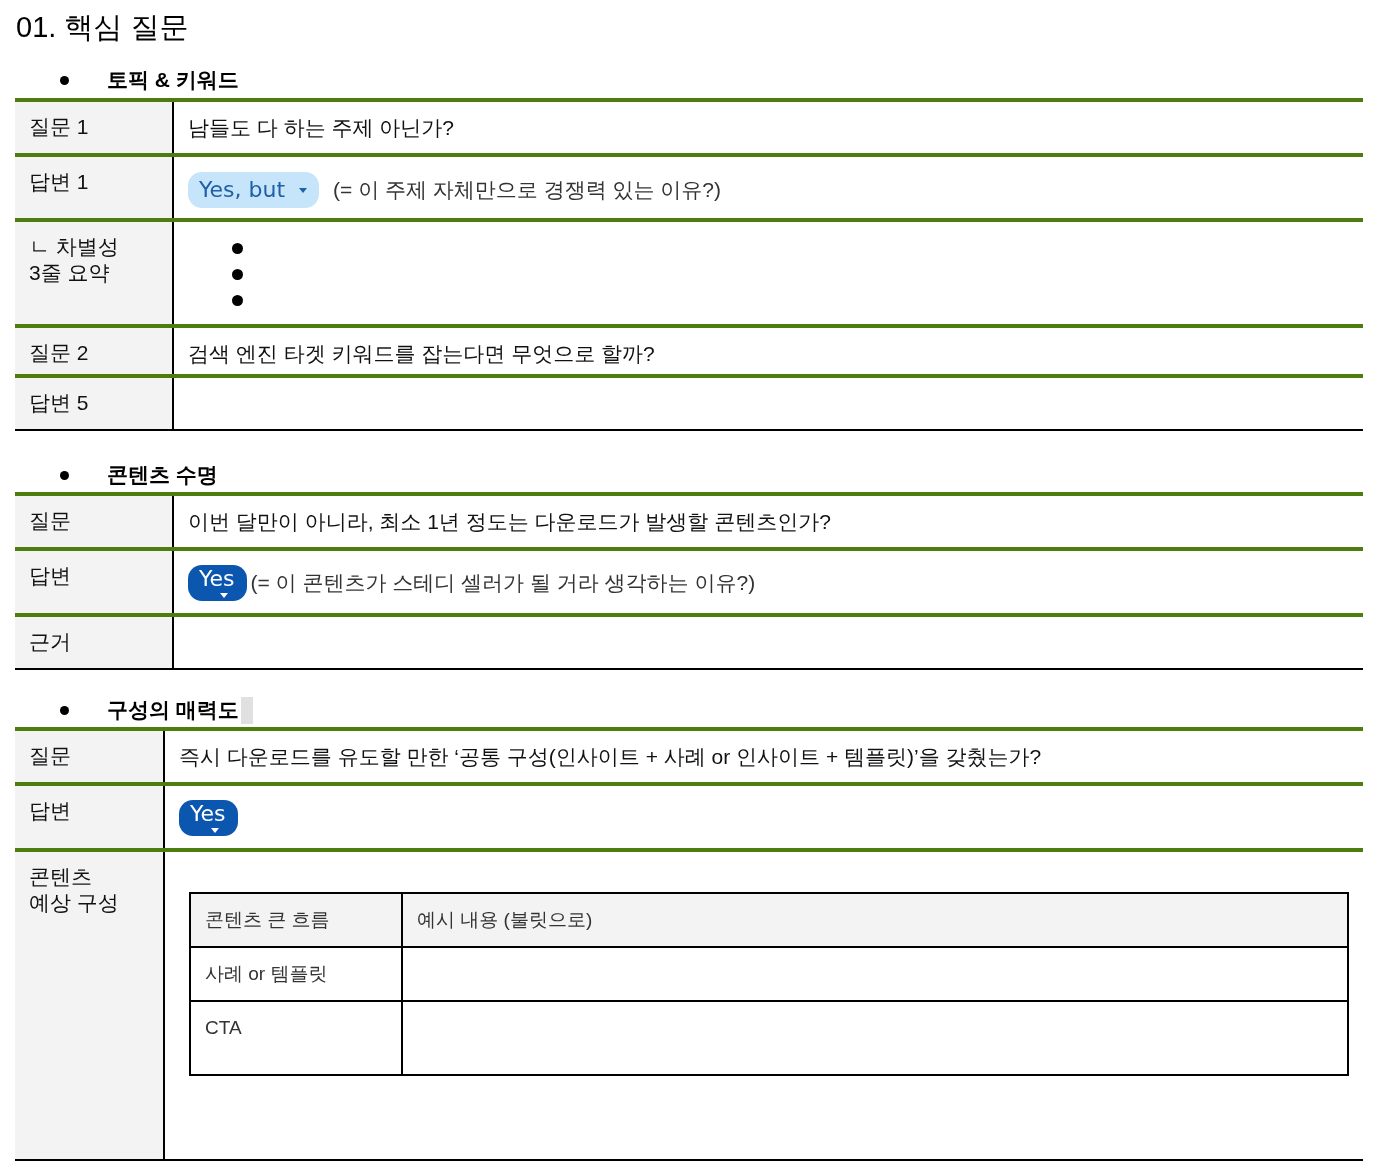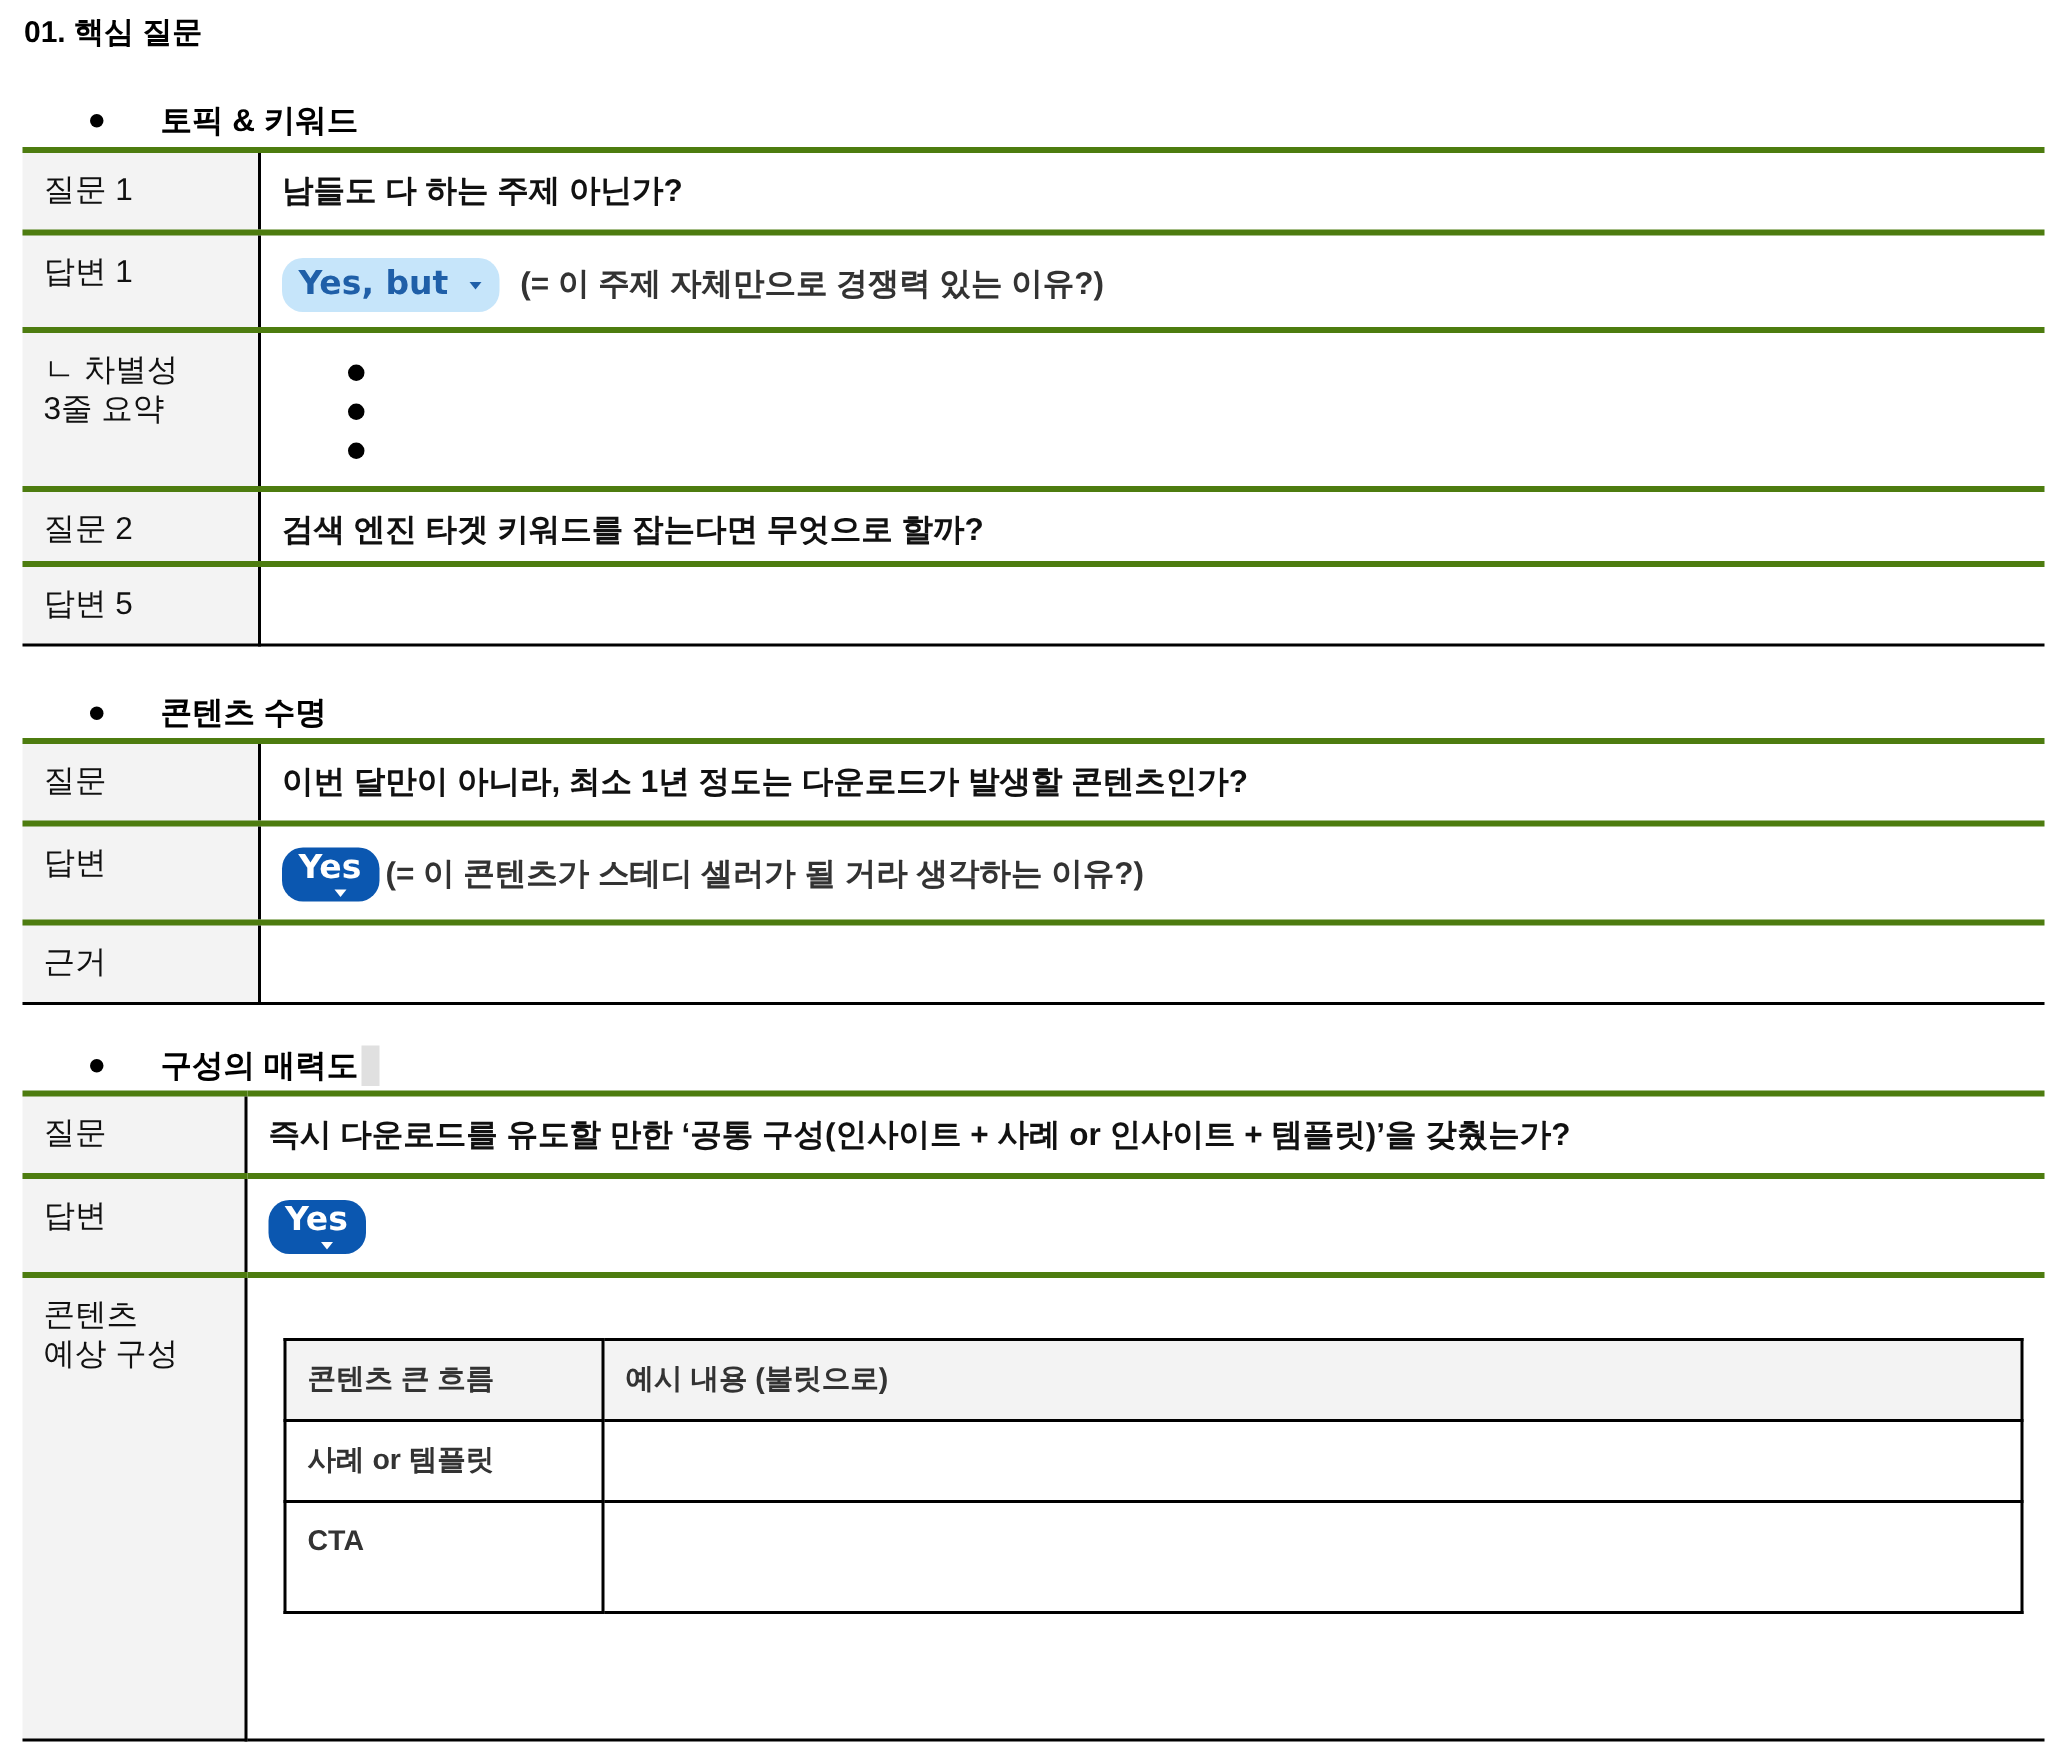--- a/index.html
+++ b/index.html
@@ -3,21 +3,21 @@
 <meta charset="utf-8">
 <style>
   * { box-sizing: border-box; }
   html, body { margin: 0; padding: 0; background: #ffffff; }
   body {
     width: 1373px; height: 1165px; position: relative; overflow: hidden;
     font-family: "Liberation Sans", "DejaVu Sans", sans-serif; color: #1f1f1f;
   }
   .doc-title {
     position: absolute; left: 16px; top: 8px;
-    font-size: 20px; font-weight: bold; color: #000;
+    font-size: 29px; font-weight: normal; color: #000;
   }
   .section-heading {
     position: absolute; left: 60px; font-size: 21px; color: #000;
     display: flex; align-items: center; font-weight: bold;
   }
   .section-heading .bullet {
     display: inline-block; width: 9px; height: 9px; border-radius: 50%;
     background: #000; margin-right: 38px;
   }
   .cursor-mark { display:inline-block; width: 12px; height: 27px; background:#e0e0e0; margin-left: 2px; }
@@ -26,21 +26,21 @@
     font-size: 21px;
   }
   table.qa td {
     border-top: 4px solid #4d7c0f; border-bottom: 2px solid #000;
     vertical-align: top; padding: 12px 14px 0 14px;
   }
   table.qa td.label {
     width: 158px; background: #f3f3f3; border-right: 2px solid #000; color: #111;
     line-height: 26px;
   }
-  table.qa td.value { background: #fff; color: #111; line-height: 28px; font-weight: bold; }
+  table.qa td.value { background: #fff; color: #111; line-height: 28px; }
   .chip {
     display: inline-flex; align-items: center; border-radius: 14px;
     padding: 0 12px 0 11px; height: 36px; font-size: 22px;
     font-family: "DejaVu Sans", sans-serif; vertical-align: middle;
   }
   .chip .caret {
     display: inline-block; width: 0; height: 0; margin-left: 14px;
     border-left: 4px solid transparent; border-right: 4px solid transparent;
     border-top: 5px solid currentColor;
   }

